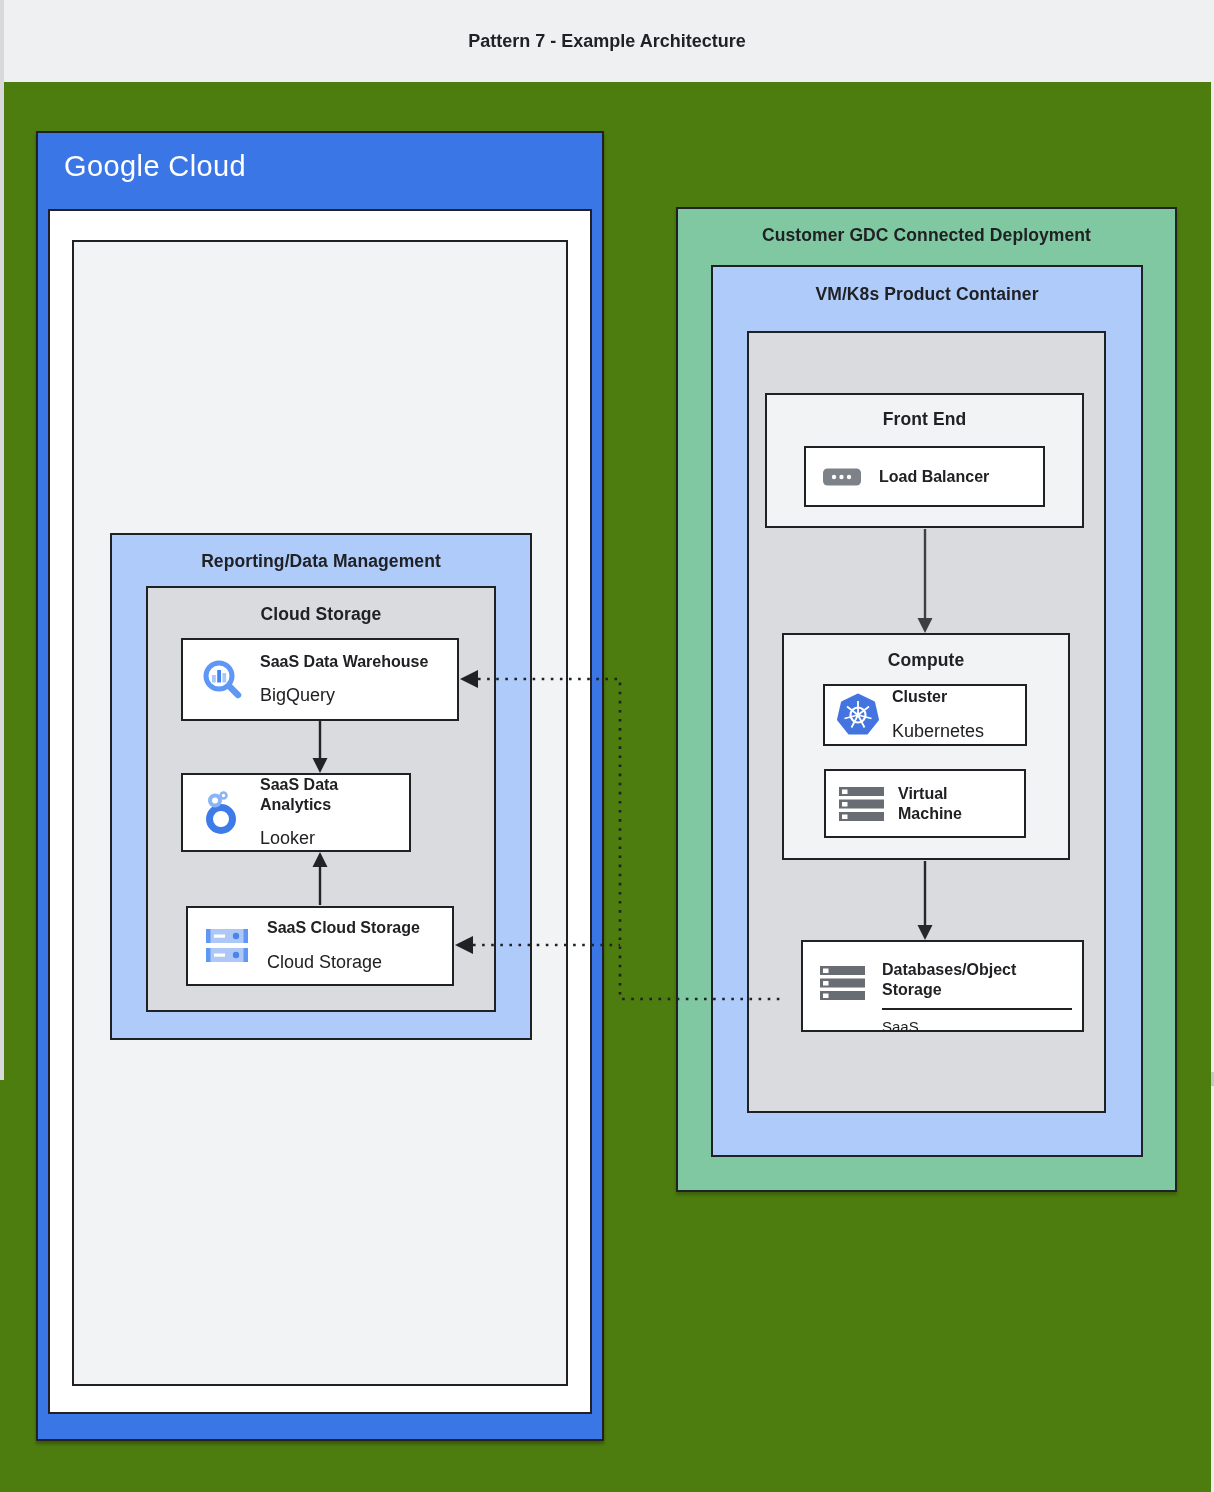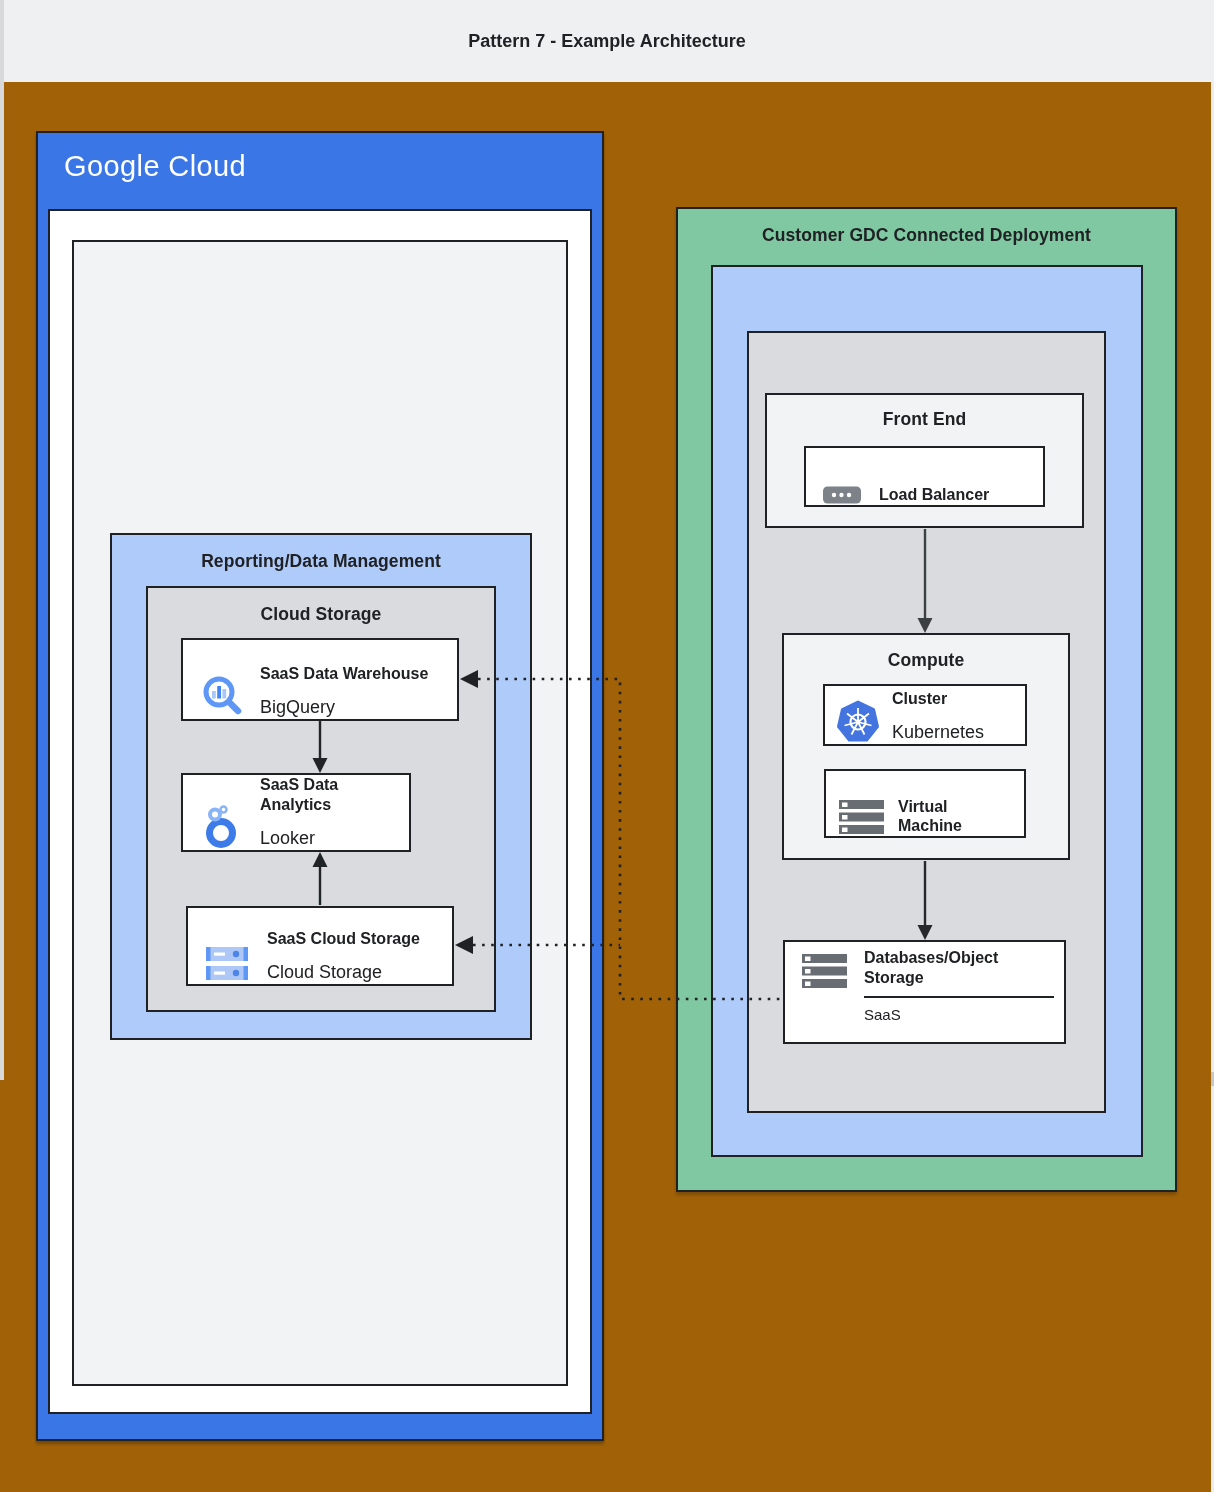--- a/index.html
+++ b/index.html
@@ -2,21 +2,21 @@
 <html style="--header_bg: #eef0f2; --gc_blue: #3b76e6; --light_blue: #aecbfa; --green: #7fc8a1; --gray_panel: #d9dbdf; --light_panel: #f1f3f4; --line: #202124; --text: #202124; --bigquery_blue: #5e97f6; --looker_blue: #3d7ce8; --kubernetes_blue: #4374e0; --icon_gray: #75797f;"><head>
 <meta charset="utf-8">
 <style>
   :root{
     --header_bg:#eef0f2; --gc_blue:#3b76e6; --light_blue:#aecbfa; --green:#7fc8a1;
     --gray_panel:#d9dbdf; --light_panel:#f1f3f4; --white:#ffffff; --line:#202124; --text:#202124;
   }
   html,body{margin:0;padding:0;background:#ffffff;}
   #canvas{
     position:relative; width:1214px; height:1492px; overflow:hidden;
-    font-family:"Liberation Sans", sans-serif; color:var(--text); background:#a16207;
+    font-family:"Liberation Sans", sans-serif; color:var(--text); background:#4d7c0f;
   }
   .abs{position:absolute; box-sizing:border-box;}
   .panel{border:2.5px solid var(--line);}
   .panel-title{
     position:absolute; left:0; right:0; text-align:center;
     font-weight:bold; font-size:17.5px; color:var(--text); letter-spacing:.1px;
   }
   
   .topbar{left:0;top:0;width:1214px;height:82px;background:var(--header_bg);
     display:flex;align-items:center;justify-content:center;}
@@ -34,32 +34,32 @@
   .reporting-box{left:110px;top:533px;width:422px;height:507px;background:var(--light_blue);}
   .cs-box{left:146px;top:586px;width:350px;height:426px;background:var(--gray_panel);}
   
   .green-box{left:676px;top:207px;width:501px;height:985px;background:var(--green);
     box-shadow:0 3px 3px rgba(0,0,0,.22);}
   .vmk8s-box{left:711px;top:265px;width:432px;height:892px;background:var(--light_blue);}
   .active-box{left:747px;top:331px;width:359px;height:782px;background:var(--gray_panel);}
   .fe-box{left:765px;top:393px;width:319px;height:135px;background:var(--light_panel);}
   .compute-box{left:782px;top:633px;width:288px;height:227px;background:var(--light_panel);}
   
-  .card{background:var(--white);border:2.5px solid var(--line);display:flex;align-items:flex-end;
+  .card{background:var(--white);border:2.5px solid var(--line);display:flex;align-items:center;
     padding:0 10px 0 16px;gap:15px;}
   .card .txt{display:flex;flex-direction:column;justify-content:center;line-height:1.22;}
   .card .ttl{font-weight:bold;font-size:16px;}
   .card .sub{font-size:18px;margin-top:14px;}
   .card-bq{left:181px;top:638px;width:278px;height:83px;}
   .card-looker{left:181px;top:773px;width:230px;height:79px;}
   .card-gcs{left:186px;top:906px;width:268px;height:80px;}
   .lb-card{left:804px;top:446px;width:241px;height:61px;}
   .cluster-card{left:823px;top:684px;width:204px;height:62px;}
   .vm-card{left:824px;top:769px;width:202px;height:69px;}
-  .db-card{left:783px;top:940px;width:283px;height:104px;align-items:flex-start;padding-top:2px;}
+  .db-card{left:801px;top:940px;width:283px;height:92px;align-items:flex-start;padding-top:14px;}
   .db-card .txt{flex:1;}
   .db-divider{border:none;border-top:2px solid var(--line);margin:9px 0 8px 0;width:100%;}
   .db-main{font-size:15px;font-weight:normal;}
   svg.overlay{position:absolute;left:0;top:0;pointer-events:none;}
   .icon{flex:0 0 auto;display:block;}
 </style>
 </head>
 <body>
 
 <div id="canvas">
@@ -131,20 +131,21 @@
     <div class="txt">
       <span class="ttl">SaaS Cloud Storage</span>
       <span class="sub">Cloud Storage</span>
     </div>
   </div>
 
   <div class="abs panel green-box"></div>
   <div class="abs panel-title" style="left:676px;top:225px;width:501px;">Customer GDC Connected Deployment</div>
 
   <div class="abs panel vmk8s-box"></div>
+  <div class="abs panel-title" style="left:711px;top:284px;width:432px;">VM/K8s Product Container</div>
 
   <div class="abs panel active-box"></div>
 
   <div class="abs panel fe-box"></div>
   <div class="abs panel-title" style="left:765px;top:409px;width:319px;">Front End</div>
 
   <div class="abs card lb-card">
     <svg class="icon" width="42" height="20" viewBox="0 0 42 20">
       <rect x="1" y="1.5" width="38" height="17" rx="4.5" fill="#7d8289"></rect>
       <circle cx="12" cy="10" r="2.2" fill="#ffffff"></circle>

